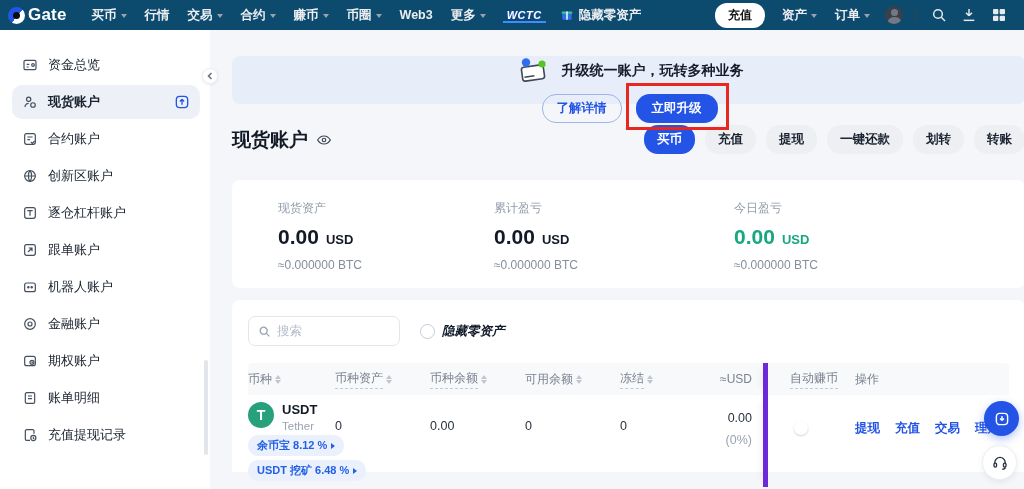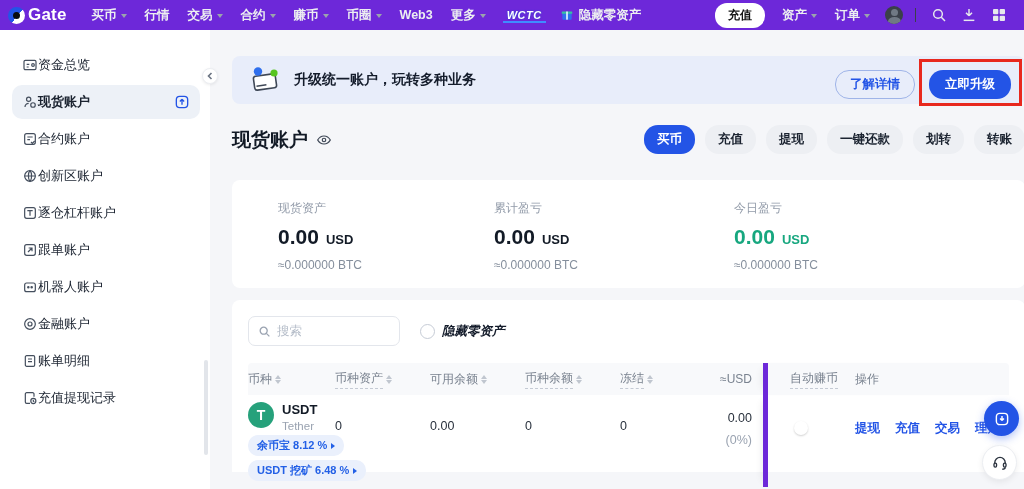--- a/index.html
+++ b/index.html
@@ -1,56 +1,56 @@
 <!DOCTYPE html>
 <html><head>
 <meta charset="utf-8">
 <style>
   * { margin:0; padding:0; box-sizing:border-box; }
   html,body { width:1024px; height:489px; overflow:hidden; }
   body { font-family:"Liberation Sans","DejaVu Sans",sans-serif; background:#f5f6f9; color:#1b2330; }
   .app { position:relative; width:1024px; height:489px; }
 
   
-  .navbar { height:30px; background:#6d28d9; display:flex; align-items:center; justify-content:space-between; padding:0 10px 0 8px; }
+  .navbar { height:30px; background:#0c4a6e; display:flex; align-items:center; justify-content:space-between; padding:0 10px 0 8px; }
   .nav-left, .nav-right { display:flex; align-items:center; }
   .logo { display:flex; align-items:center; gap:3px; margin-right:16px; }
   .logo-mark { width:17px; height:17px; border-radius:50%; background:conic-gradient(from 210deg,#2354e6 0 55%,#ffffff 55% 100%); position:relative; }
   .logo-mark::after { content:""; position:absolute; left:5px; top:5px; width:7px; height:7px; border-radius:50%; background:#0a0c0f; }
   .logo-text { color:#fff; font-size:17px; font-weight:700; letter-spacing:.2px; }
   .nav-item { color:#eceef1; font-size:12.5px; font-weight:600; margin:0 9px; display:flex; align-items:center; gap:4px; cursor:pointer; white-space:nowrap; }
   .caret { width:0; height:0; border-left:3.5px solid transparent; border-right:3.5px solid transparent; border-top:4px solid #9aa3ad; margin-top:1px; }
   .wctc { font-style:italic; font-weight:800; font-size:11px; color:#fff; letter-spacing:.5px; border-bottom:2px solid #3f8cff; padding:1px 4px 0; margin:0 8px; text-shadow:0 0 2px #1d4ed8; }
   .welfare { display:flex; align-items:center; gap:5px; color:#eceef1; font-size:12.5px; font-weight:600; margin-left:6px; }
   .pill-white { background:#fff; color:#111; font-size:12px; font-weight:700; border:none; border-radius:12px; padding:4px 13px; margin-right:8px; cursor:pointer; }
   .avatar { width:18px; height:18px; border-radius:50%; background:#3a4049; margin:0 4px 0 6px; position:relative; overflow:hidden; }
   .avatar::before { content:""; position:absolute; left:5.5px; top:3px; width:7px; height:7px; border-radius:50%; background:#707984; }
   .avatar::after { content:""; position:absolute; left:2.5px; top:11px; width:13px; height:9px; border-radius:50%; background:#707984; }
   .vdiv { width:1px; height:14px; background:#3a4049; margin:0 8px; }
   .nav-icon { width:16px; height:16px; margin:0 7px; color:#e7e9ec; display:flex; align-items:center; }
   .nav-icon svg { width:16px; height:16px; }
 
   
   .layout { display:flex; height:459px; }
   .sidebar { width:210px; background:#fff; padding:18px 10px 0 12px; position:relative; flex:none; }
-  .side-item { display:flex; align-items:center; height:34px; padding:0 10px; border-radius:10px; font-size:13px; color:#1b2330; margin-bottom:3px; cursor:pointer; }
+  .side-item { display:flex; align-items:center; gap:10px; height:34px; padding:0 10px; border-radius:10px; font-size:13px; color:#1b2330; margin-bottom:3px; cursor:pointer; }
   .side-item .sicon { color:#454f5e; display:flex; }
   .side-item .sicon svg { width:16px; height:16px; }
   .side-item.active { background:#edf1f7; font-weight:700; }
   .side-item .grow { flex:1; }
   .upg { color:#2354e6; display:flex; }
   .upg svg { width:16px; height:16px; }
   .side-scroll { position:absolute; right:2px; top:330px; width:4px; height:95px; border-radius:2px; background:#e2e5ea; }
   .collapse-btn { position:absolute; left:202px; top:68px; width:16px; height:16px; background:#fff; border:1px solid #eceef2; border-radius:50%; box-shadow:0 1px 3px rgba(0,0,0,.08); display:flex; align-items:center; justify-content:center; z-index:5; cursor:pointer; }
   .collapse-btn svg { width:8px; height:8px; color:#6a7382; }
 
   
   .main { flex:1; padding:26px 12px 0 22px; position:relative; }
 
-  .banner { height:48px; background:#e8edfa; border-radius:8px; display:flex; align-items:center; justify-content:space-between; padding:0 14px 0 16px; }
+  .banner { height:48px; background:#e8edfa; border-radius:8px; display:flex; align-items:center; justify-content:space-between; padding:0 14px 0 16px;flex-direction:column; }
   .banner-left { display:flex; align-items:center; gap:12px; }
   .banner-ic { width:34px; height:30px; }
   .banner-msg { font-size:14px; font-weight:700; color:#141c2b; }
   .banner-right { display:flex; align-items:center; gap:14px;margin-top:8px; }
   .btn-outline { background:transparent; border:1px solid #9fb4e8; color:#2354e6; font-size:12.5px; font-weight:700; border-radius:14px; padding:5px 14px; cursor:pointer; }
   .upgrade-wrap { position:relative; display:inline-block; }
   .btn-solid { background:#2354e6; border:none; color:#fff; font-size:12.5px; font-weight:700; border-radius:14px; padding:6px 16px; cursor:pointer; }
   .red-box { position:absolute; left:-10px; right:-11px; top:-11px; bottom:-7px; border:3px solid #e8281e; pointer-events:none; }
 
   .title-row { margin-top:21px; display:flex; align-items:center; }
@@ -295,20 +295,30 @@
             <svg viewBox="0 0 24 24" fill="none" stroke="currentColor" stroke-width="1.8">
               <circle cx="12" cy="12" r="8"></circle>
               <circle cx="12" cy="12" r="3"></circle>
             </svg>
           </span>
         <span>金融账户</span>
       </div>
       <div class="side-item">
         <span class="sicon">
             <svg viewBox="0 0 24 24" fill="none" stroke="currentColor" stroke-width="1.8">
+              <rect x="4" y="5" width="16" height="14" rx="3"></rect>
+              <circle cx="15" cy="14" r="3"></circle>
+              <path d="M15 12.5V14l1.2 1"></path>
+            </svg>
+          </span>
+        <span>期权账户</span>
+      </div>
+      <div class="side-item">
+        <span class="sicon">
+            <svg viewBox="0 0 24 24" fill="none" stroke="currentColor" stroke-width="1.8">
               <rect x="5" y="4" width="14" height="16" rx="2"></rect>
               <path d="M9 9h6M9 13h6"></path>
             </svg>
           </span>
         <span>账单明细</span>
       </div>
       <div class="side-item">
         <span class="sicon">
             <svg viewBox="0 0 24 24" fill="none" stroke="currentColor" stroke-width="1.8">
               <path d="M18 10V6a2 2 0 00-2-2H7a2 2 0 00-2 2v12a2 2 0 002 2h5"></path>
@@ -427,31 +437,31 @@
                 <div class="cell">
                     <span class="hd dashed">
                       <span class="hlabel">币种资产</span>
                       <span class="sorter">
                         <i class="up"></i>
                         <i class="dn"></i>
                       </span>
                     </span>
                   </div>
                 <div class="cell">
-                    <span class="hd">
-                      <span class="hlabel">可用余额</span>
+                    <span class="hd dashed">
+                      <span class="hlabel">币种余额</span>
                       <span class="sorter">
                         <i class="up"></i>
                         <i class="dn"></i>
                       </span>
                     </span>
                   </div>
                 <div class="cell">
-                    <span class="hd dashed">
-                      <span class="hlabel">币种余额</span>
+                    <span class="hd">
+                      <span class="hlabel">可用余额</span>
                       <span class="sorter">
                         <i class="up"></i>
                         <i class="dn"></i>
                       </span>
                     </span>
                   </div>
                 <div class="cell">
                     <span class="hd dashed">
                       <span class="hlabel">冻结</span>
                       <span class="sorter">

